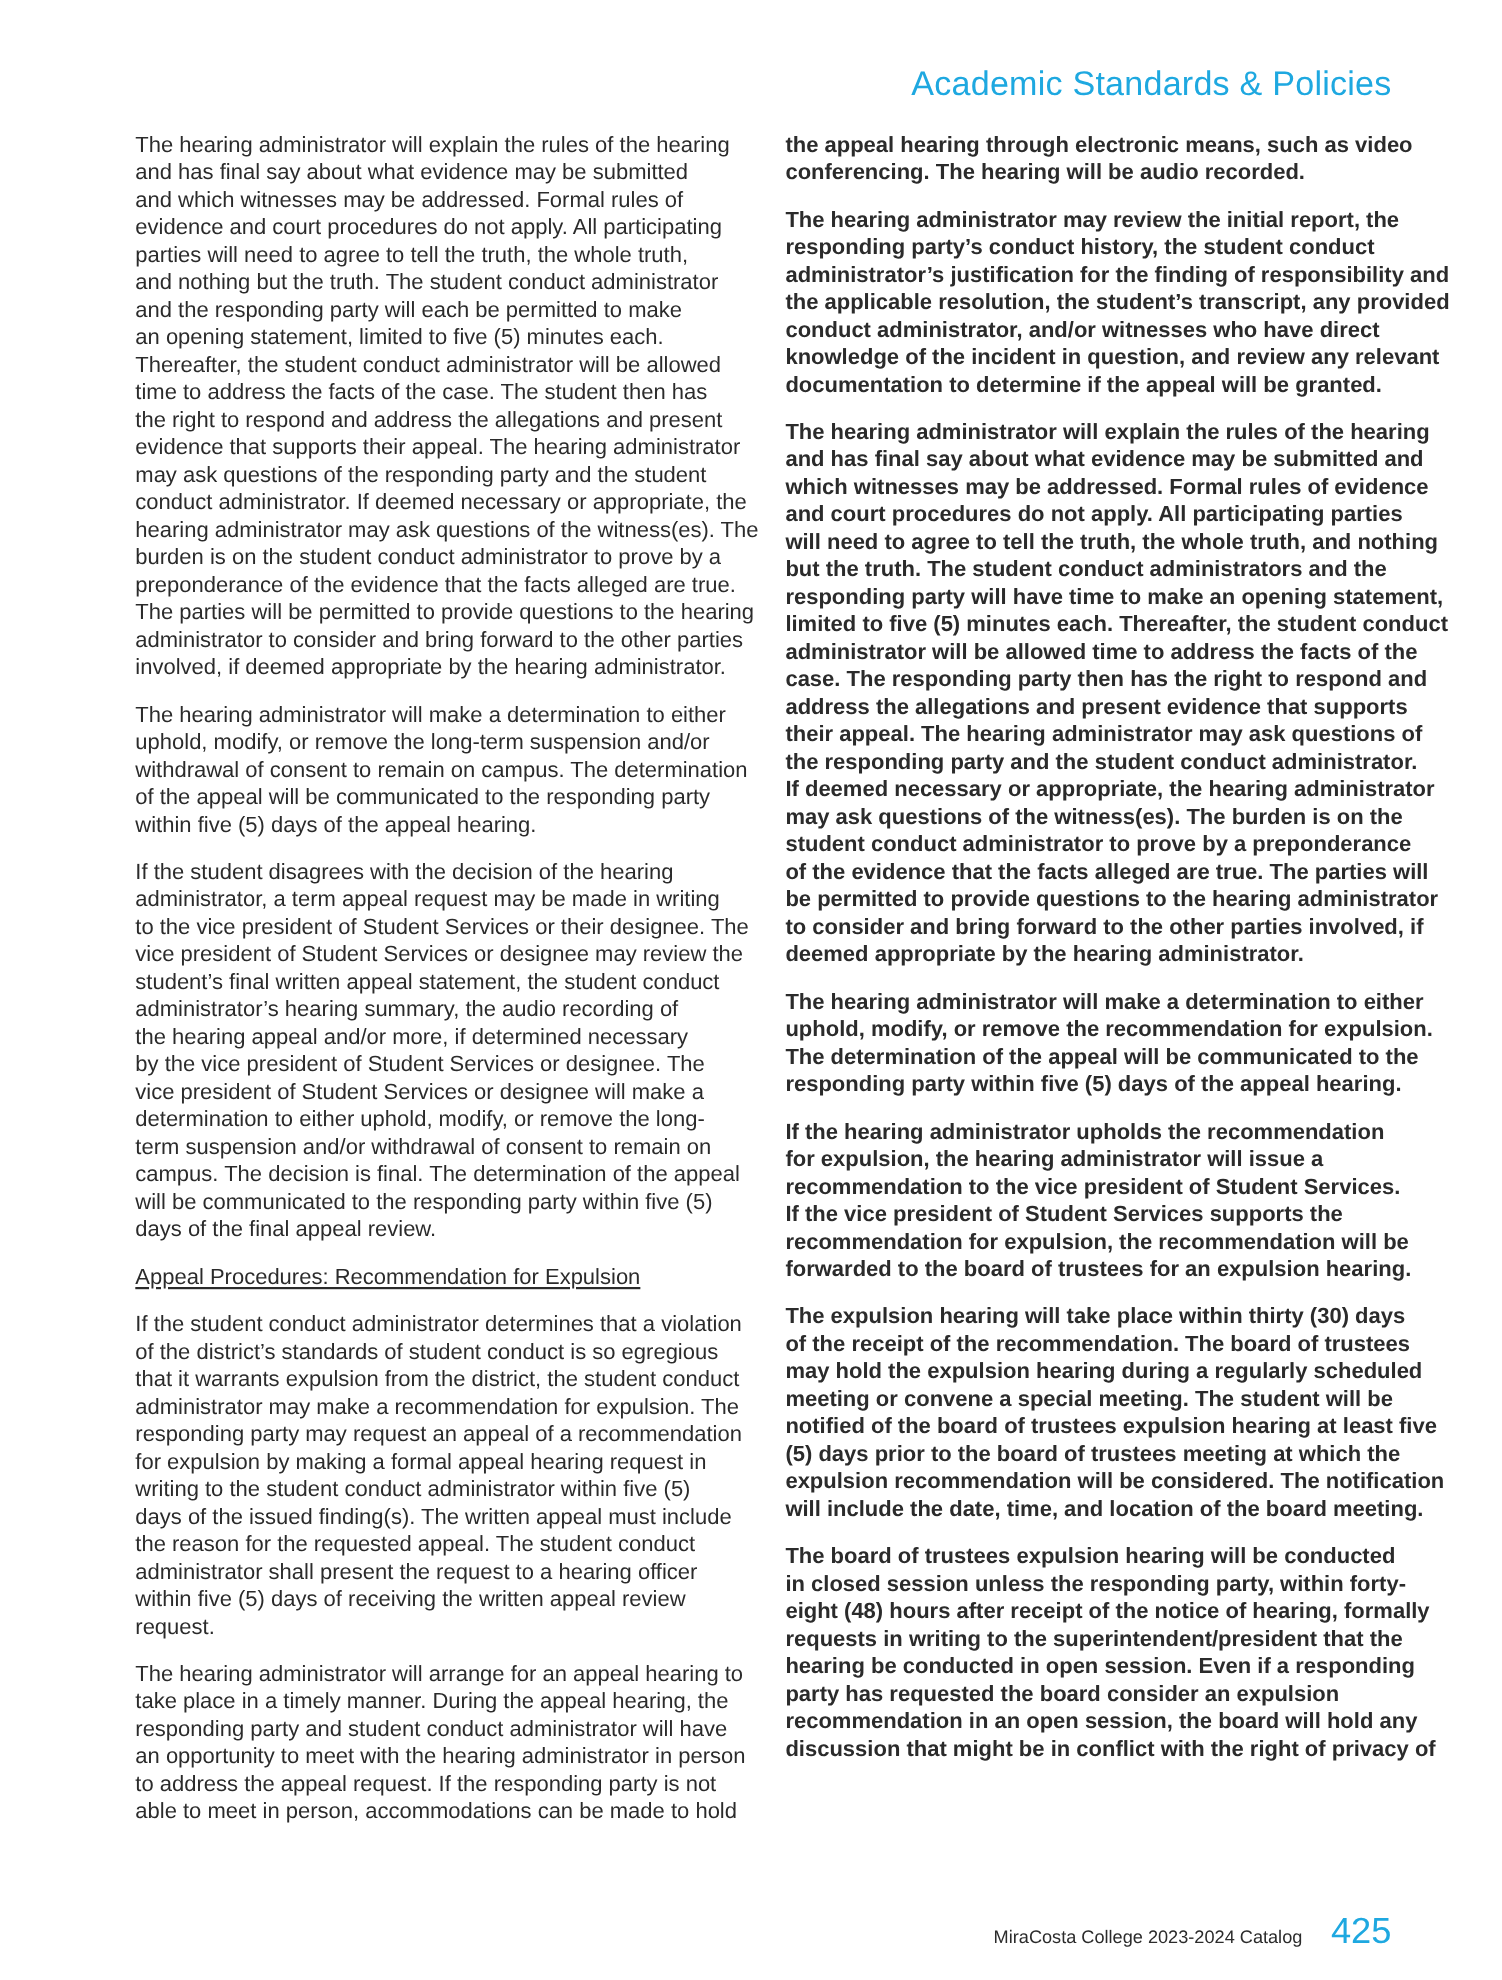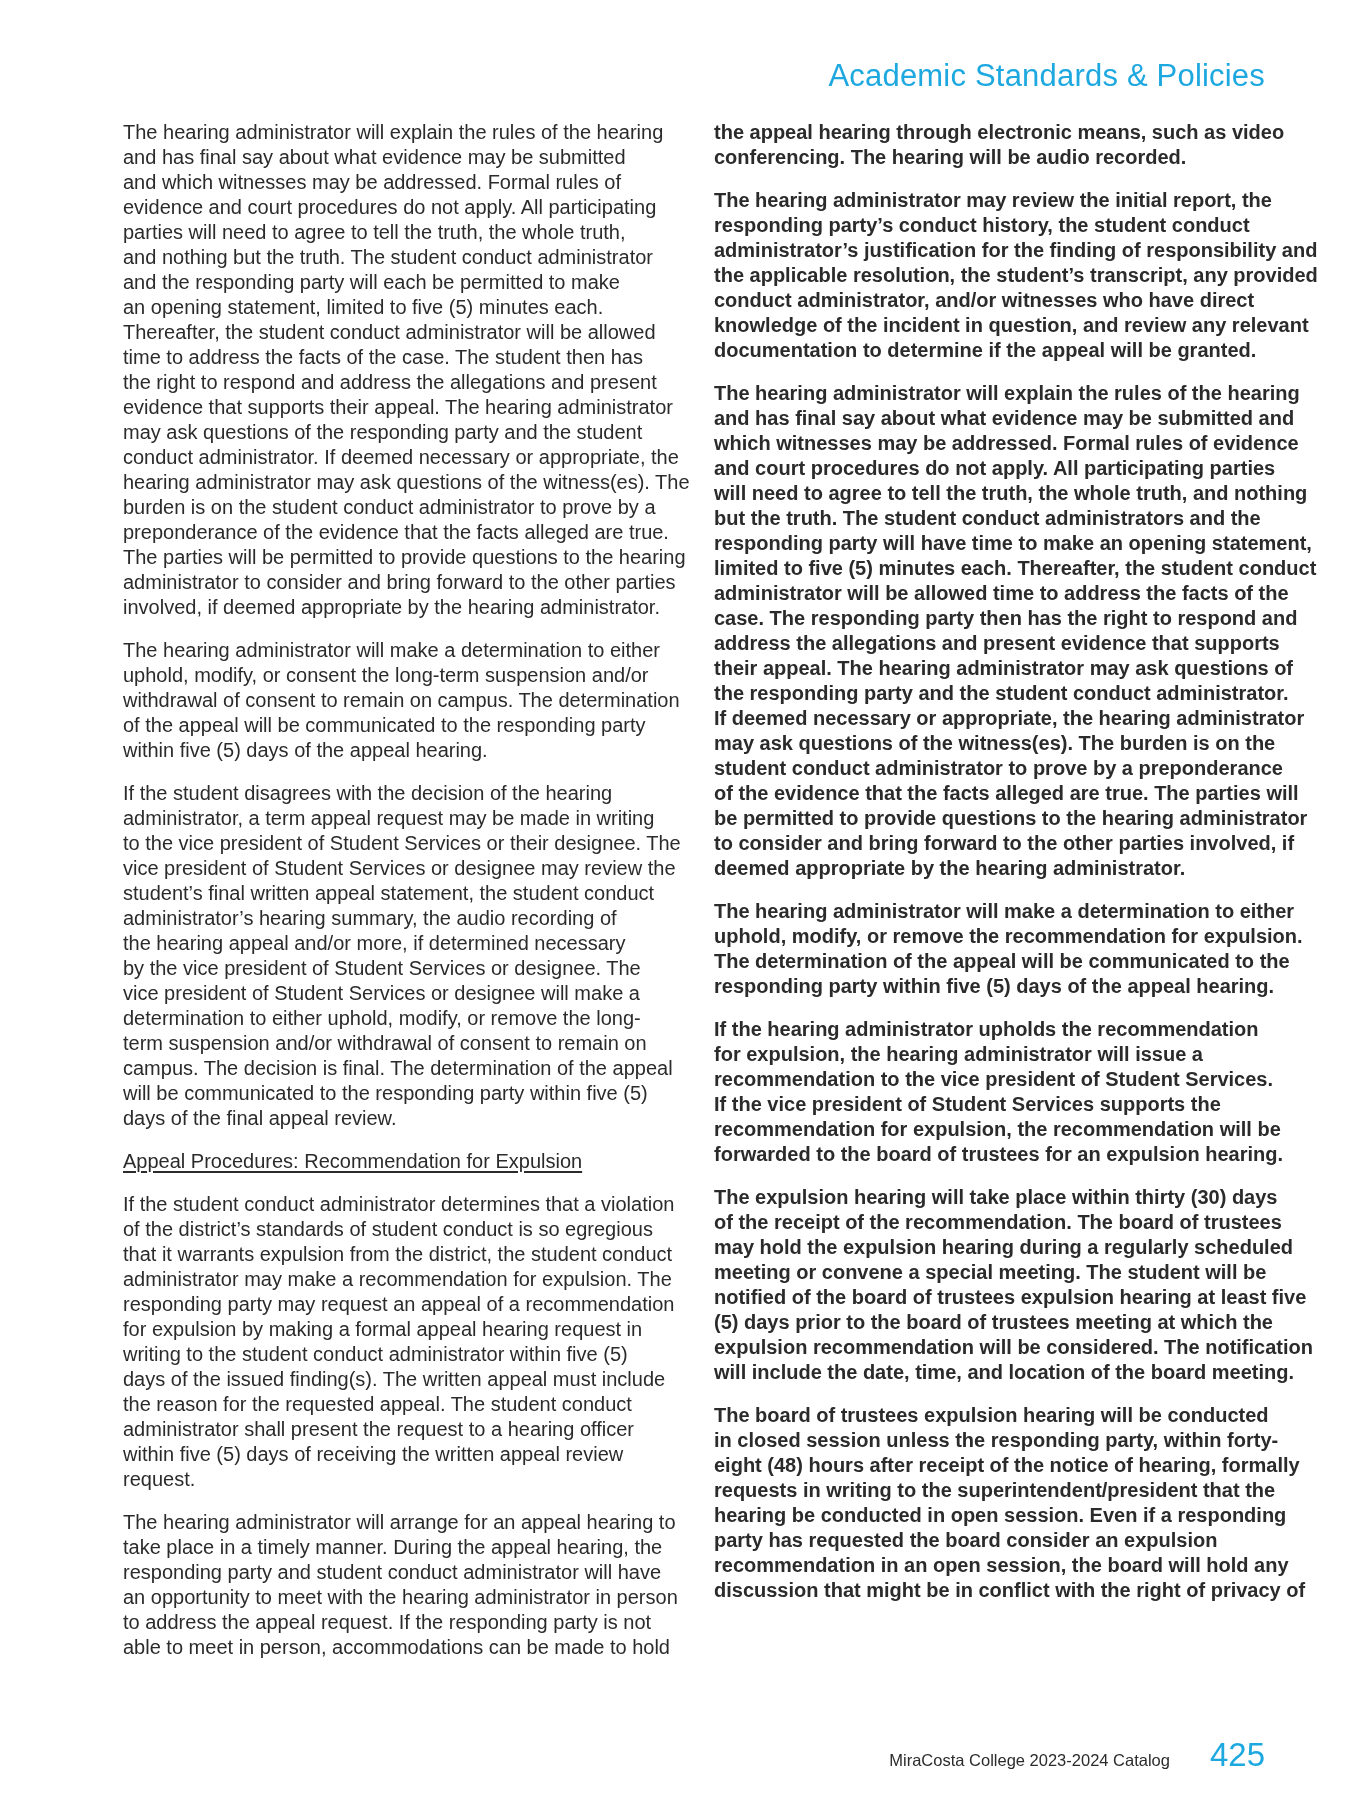--- a/index.html
+++ b/index.html
@@ -45,21 +45,21 @@
       text-decoration: underline;
       text-underline-offset: 3px;
       margin: 0 0 18px 0;
     }
     .footer {
       position: absolute;
       bottom: 26px;
       right: 100px;
       display: flex;
       align-items: baseline;
-      gap: 40px;
+      gap: 26px;
     }
     .footer-catalog {
       font-size: 16.5px;
       color: #2b2b2b;
     }
     .footer-page {
       font-size: 33px;
       color: #1ea8e0;
     }
   </style>
@@ -87,21 +87,21 @@
         <span class="line">conduct administrator. If deemed necessary or appropriate, the</span>
         <span class="line">hearing administrator may ask questions of the witness(es). The</span>
         <span class="line">burden is on the student conduct administrator to prove by a</span>
         <span class="line">preponderance of the evidence that the facts alleged are true.</span>
         <span class="line">The parties will be permitted to provide questions to the hearing</span>
         <span class="line">administrator to consider and bring forward to the other parties</span>
         <span class="line">involved, if deemed appropriate by the hearing administrator.</span>
       </div>
       <div class="para">
         <span class="line">The hearing administrator will make a determination to either</span>
-        <span class="line">uphold, modify, or consent the long-term suspension and/or</span>
+        <span class="line">uphold, modify, or remove the long-term suspension and/or</span>
         <span class="line">withdrawal of consent to remain on campus. The determination</span>
         <span class="line">of the appeal will be communicated to the responding party</span>
         <span class="line">within five (5) days of the appeal hearing.</span>
       </div>
       <div class="para">
         <span class="line">If the student disagrees with the decision of the hearing</span>
         <span class="line">administrator, a term appeal request may be made in writing</span>
         <span class="line">to the vice president of Student Services or their designee. The</span>
         <span class="line">vice president of Student Services or designee may review the</span>
         <span class="line">student’s final written appeal statement, the student conduct</span>

